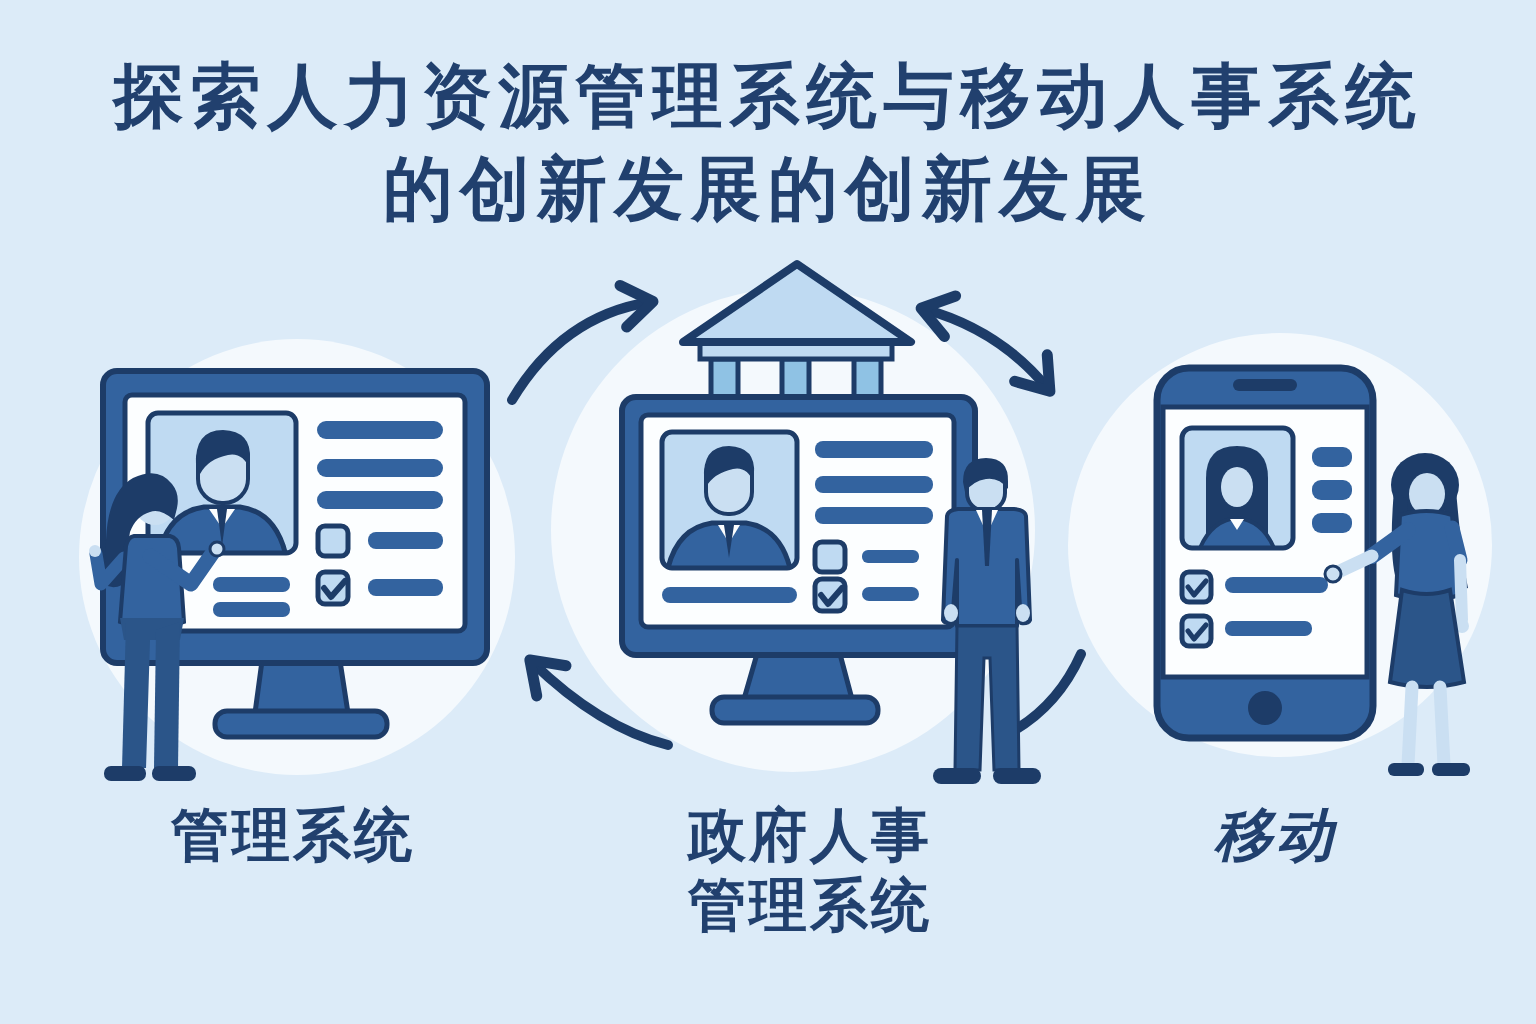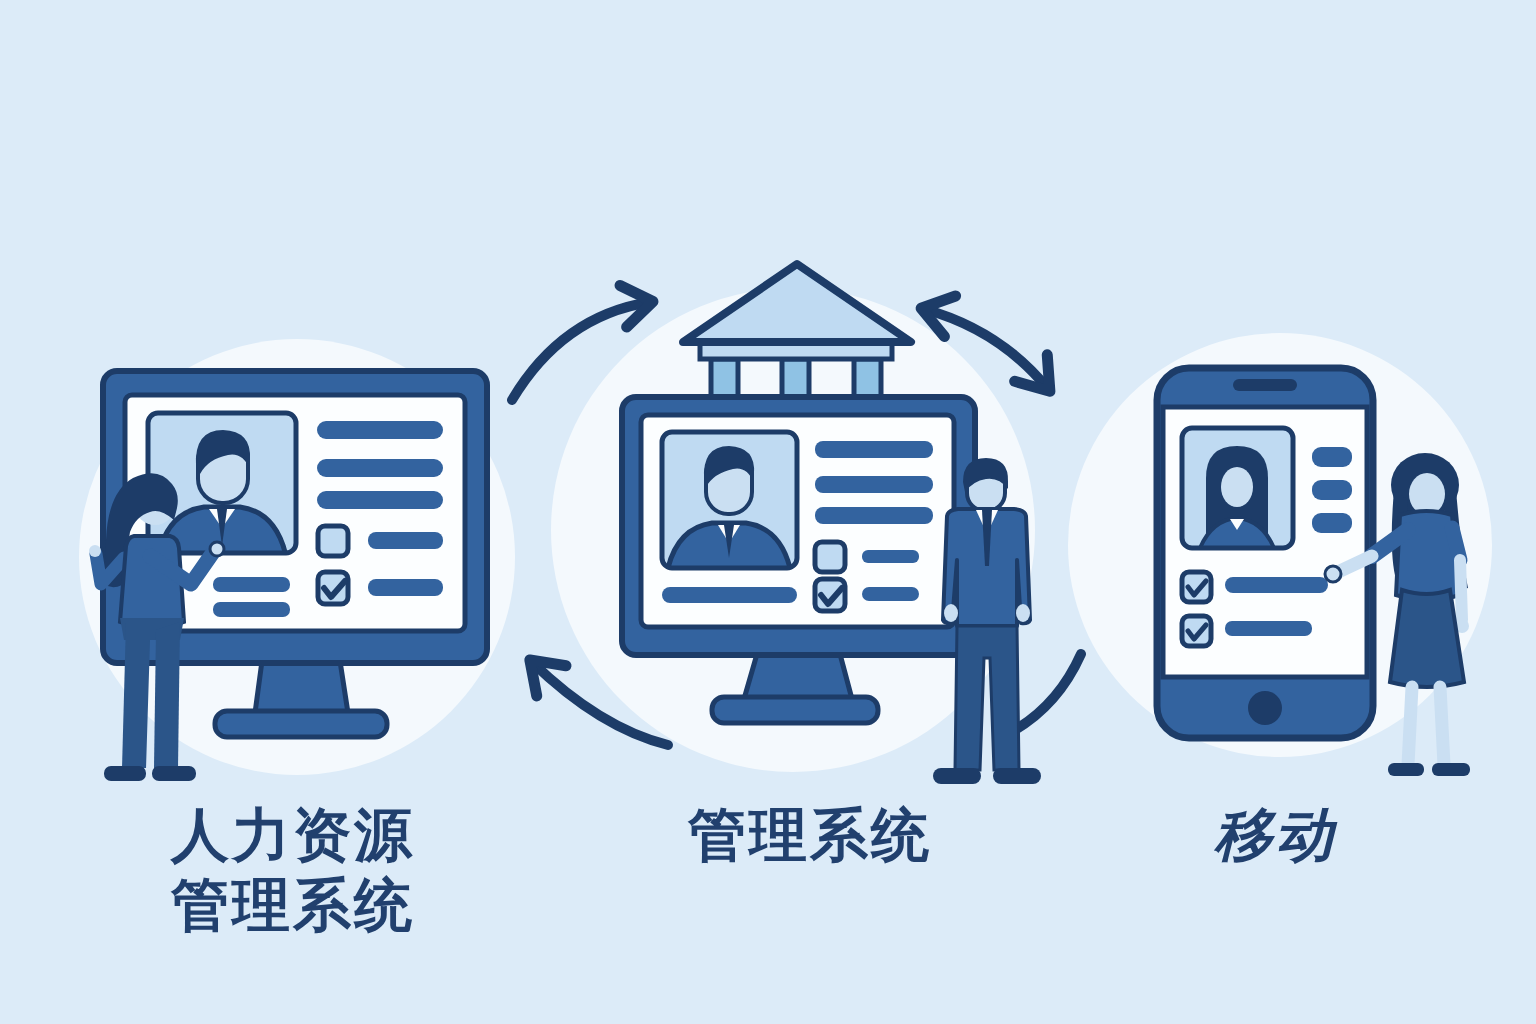--- a/index.html
+++ b/index.html
@@ -201,24 +201,26 @@
     <circle cx="1462" cy="626" r="7" fill="var(--c-skin-blue)"></circle>
     <path d="M1402,590 Q1427,598 1450,590 L1464,682 Q1427,692 1390,682 Z" fill="var(--c-secondary-blue)" class="outl" stroke-width="4"></path>
     <path d="M1412,687 L1408,765" fill="none" stroke="var(--c-skin-blue)" stroke-width="13" stroke-linecap="round"></path>
     <path d="M1440,687 L1444,765" fill="none" stroke="var(--c-skin-blue)" stroke-width="13" stroke-linecap="round"></path>
     <rect x="1388" y="763" width="36" height="13" rx="6" fill="var(--c-outline-navy)"></rect>
     <rect x="1432" y="763" width="38" height="13" rx="6" fill="var(--c-outline-navy)"></rect>
   </g>
 </svg>
 
 <div class="title">
+  <div>探索人力资源管理系统与移动人事系统</div>
+  <div>的创新发展的创新发展</div>
 </div>
 
 <div class="sys-label left">
-  <div>人力资源</div>
   <div>管理系统</div>
 </div>
 <div class="sys-label center">
+  <div>政府人事</div>
   <div>管理系统</div>
 </div>
 <div class="sys-label right">
   <div>移动</div>
 </div>
 
 </body></html>

